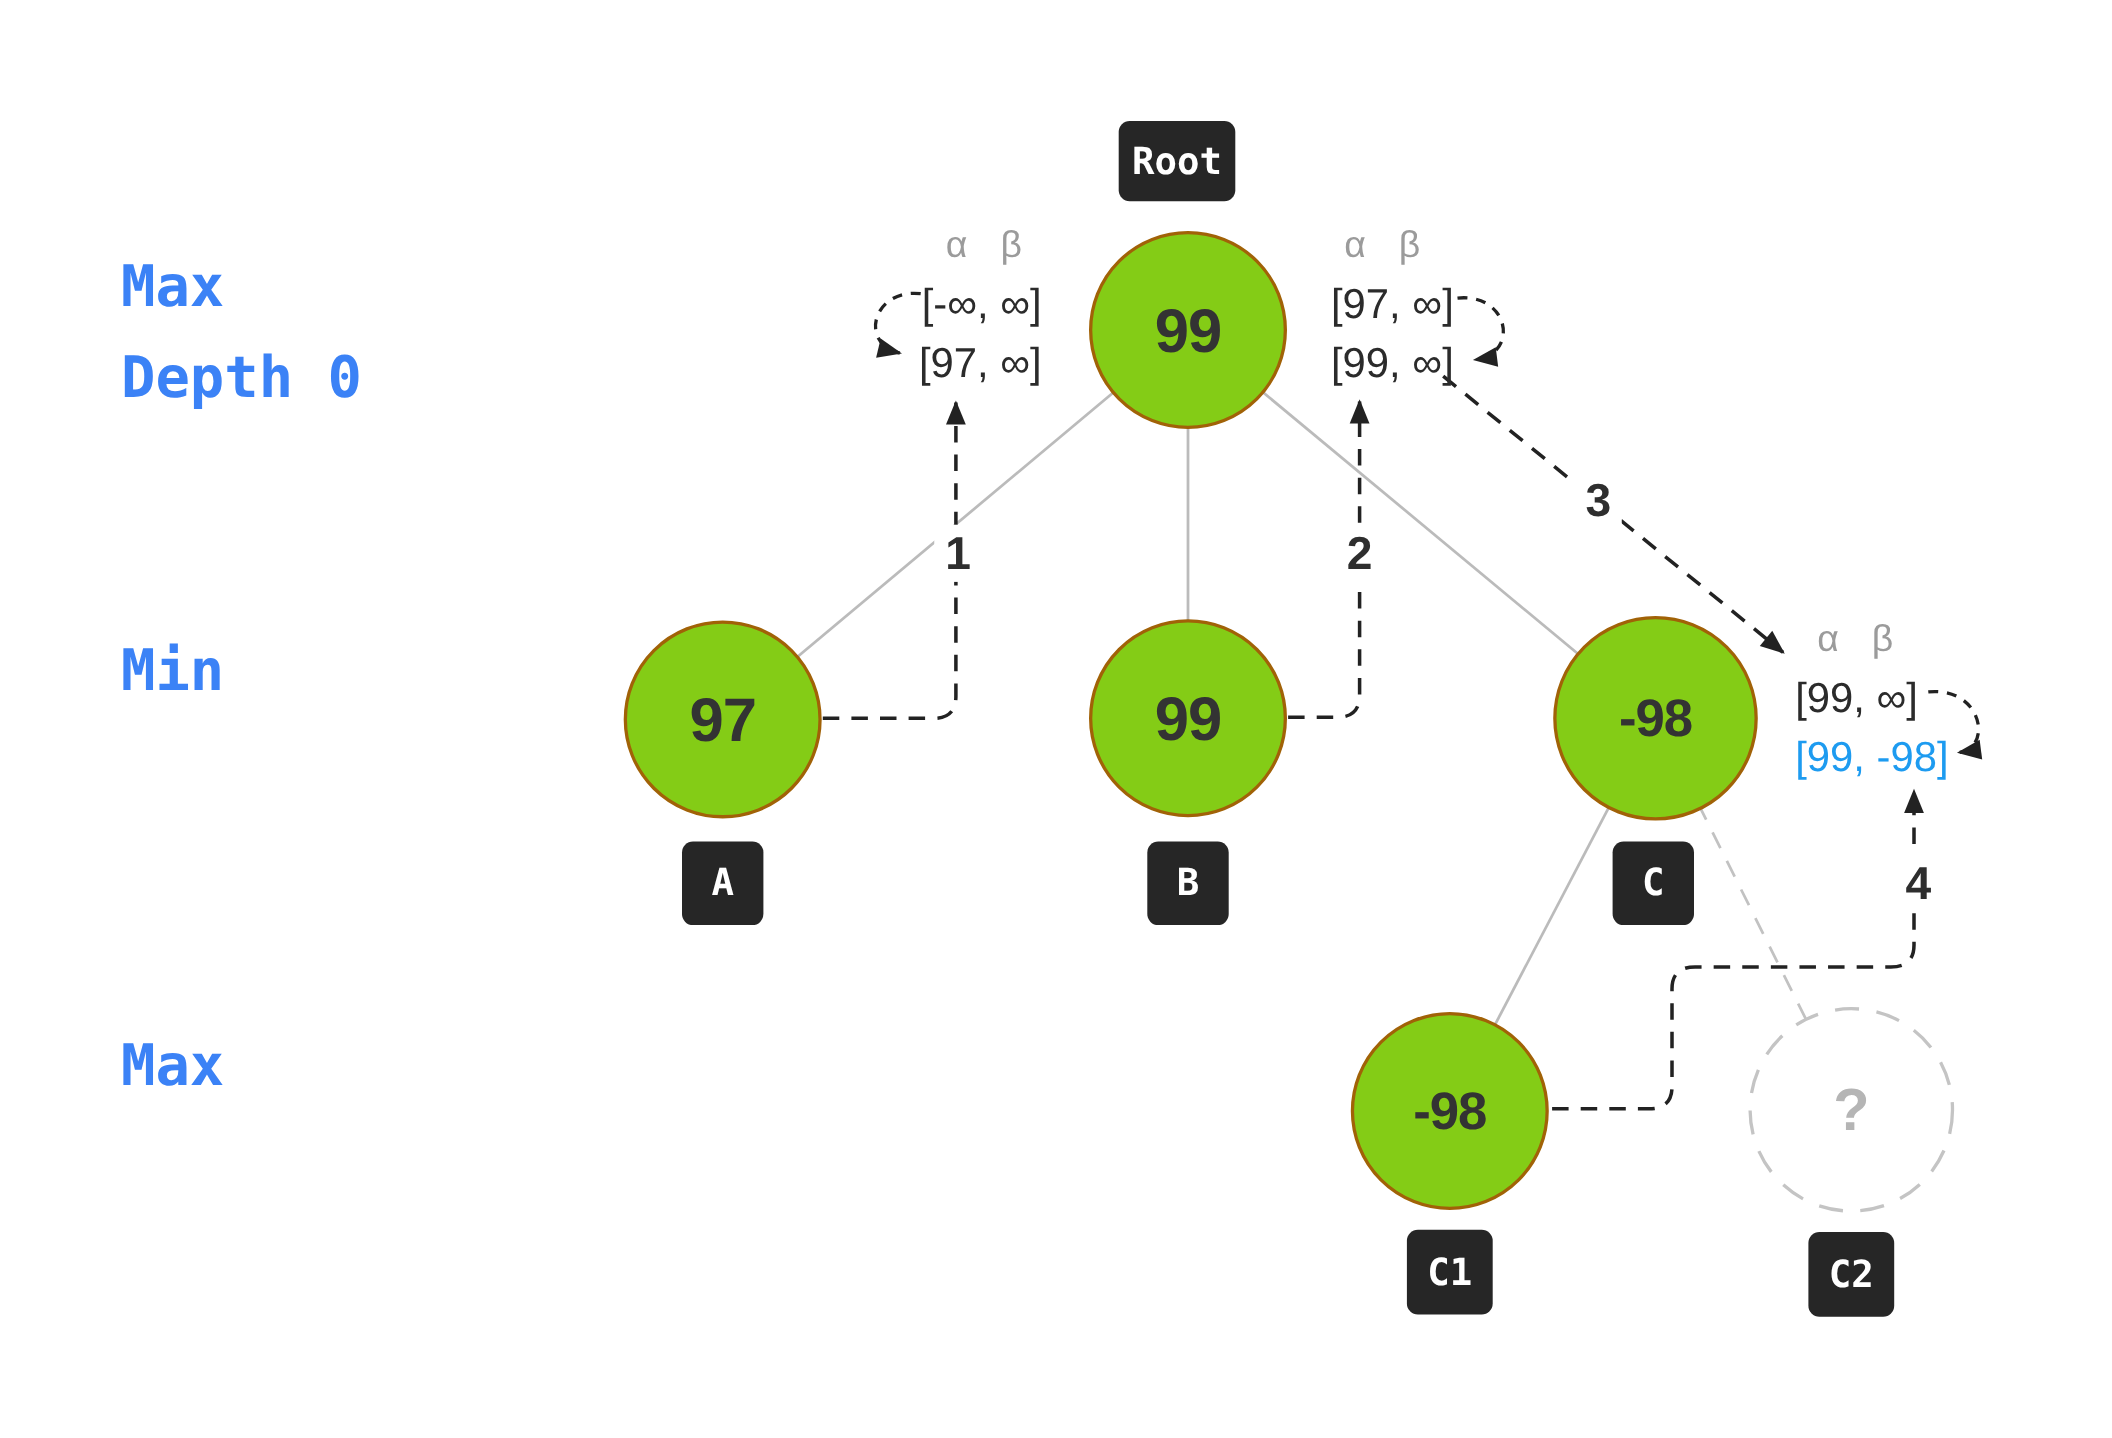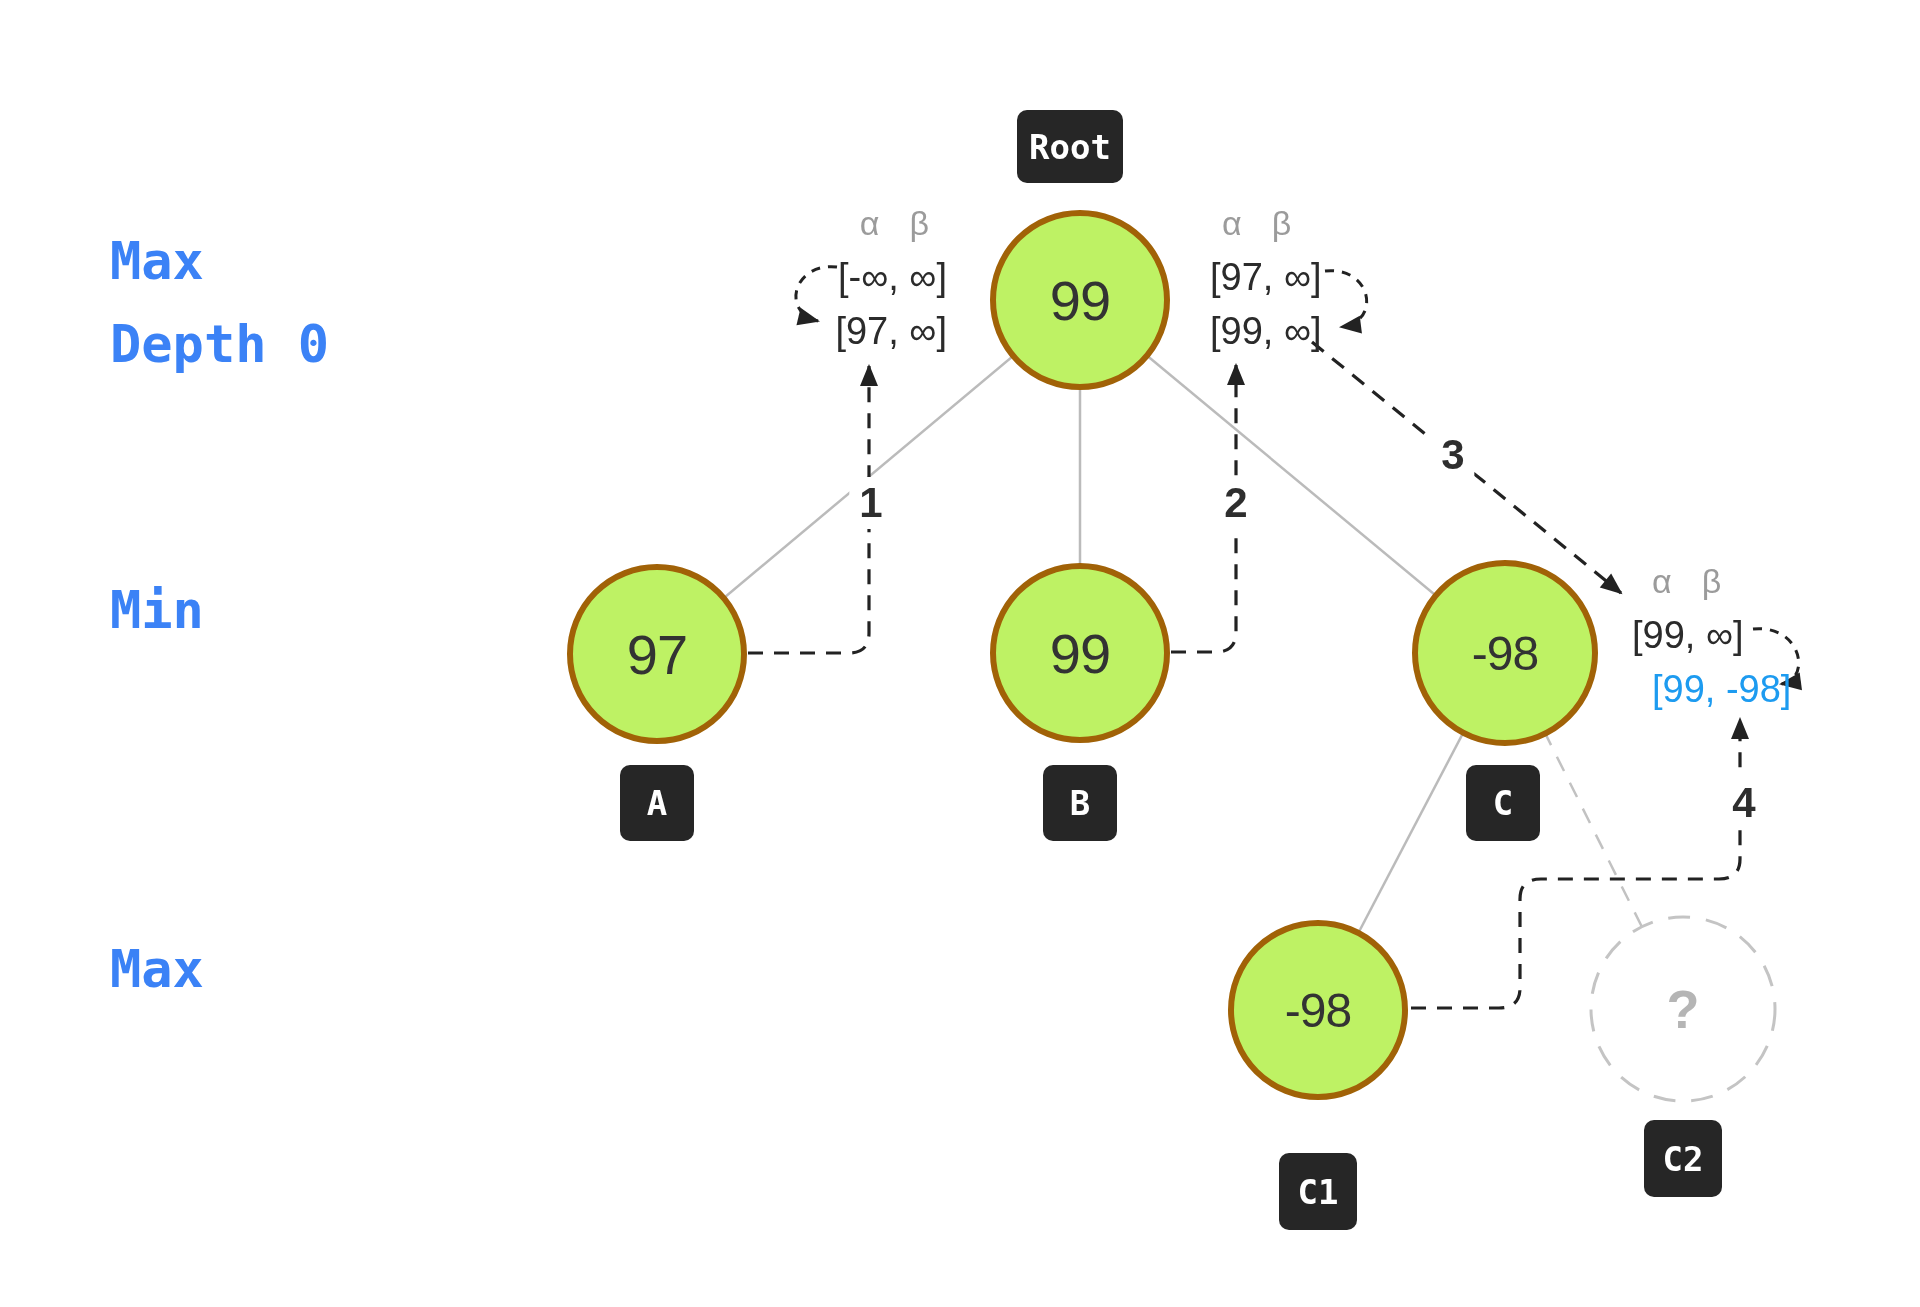--- a/index.html
+++ b/index.html
@@ -2,23 +2,23 @@
 <html><head>
 <meta charset="utf-8">
 <style>
   html,body{margin:0;padding:0;background:#ffffff;}
   .canvas{position:relative;width:1920px;height:1307px;background:#ffffff;overflow:hidden;
           font-family:"Liberation Sans", sans-serif;}
   svg.wires{position:absolute;left:0;top:0;width:1920px;height:1307px;}
 
   
   .node{position:absolute;box-sizing:border-box;border-radius:50%;
-        background:#bef264;border:6px solid #a16207;
+        background:#84cc16;border:3px solid #a16207;
         display:flex;align-items:center;justify-content:center;
-        font-size:56px;font-weight:400;color:#333;letter-spacing:-1px;}
+        font-size:56px;font-weight:700;color:#333;letter-spacing:-1px;}
   .node.small{font-size:48px;}
   .ghost-q{position:absolute;display:flex;align-items:center;justify-content:center;
         font-size:54px;font-weight:700;color:#b5b5b5;}
 
   
   .tag{position:absolute;background:#262626;color:#ffffff;border-radius:10px;
        display:flex;align-items:center;justify-content:center;
        font-family:"DejaVu Sans Mono", monospace;font-weight:700;font-size:34px;}
 
   
@@ -103,21 +103,21 @@
     </div>
   <div class="tag" style="left:620px;top:765px;width:74px;height:76px;">
       <span>A</span>
     </div>
   <div class="tag" style="left:1043px;top:765px;width:74px;height:76px;">
       <span>B</span>
     </div>
   <div class="tag" style="left:1466px;top:765px;width:74px;height:76px;">
       <span>C</span>
     </div>
-  <div class="tag" style="left:1279px;top:1118px;width:78px;height:77px;margin-top:35px;">
+  <div class="tag" style="left:1279px;top:1118px;width:78px;height:77px;">
       <span>C1</span>
     </div>
   <div class="tag" style="left:1644px;top:1120px;width:78px;height:77px;justify-content:center;">
       <span>C2</span>
     </div>
 
   <div class="ann right-aligned" style="right:973px;top:196px;">
     <div class="hdr">
       <span>α</span>
       <span>β</span>
@@ -134,21 +134,21 @@
     <div class="row">[97, ∞]</div>
     <div class="row">[99, ∞]</div>
   </div>
 
   <div class="ann" style="left:1632px;top:554px;">
     <div class="hdr" style="padding-left:20px;">
       <span>α</span>
       <span>β</span>
     </div>
     <div class="row">[99, ∞]</div>
-    <div class="row" style="color: rgb(29, 155, 240); margin-left: 20px;">[99, -98]</div>
+    <div class="row" style="color: rgb(29, 155, 240);">[99, -98]</div>
   </div>
 
   <div class="step" style="left:871px;top:503px;">1</div>
   <div class="step" style="left:1236px;top:503px;">2</div>
   <div class="step" style="left:1453px;top:455px;">3</div>
   <div class="step" style="left:1744px;top:803px;">4</div>
 
 </div>
 
 </body></html>

